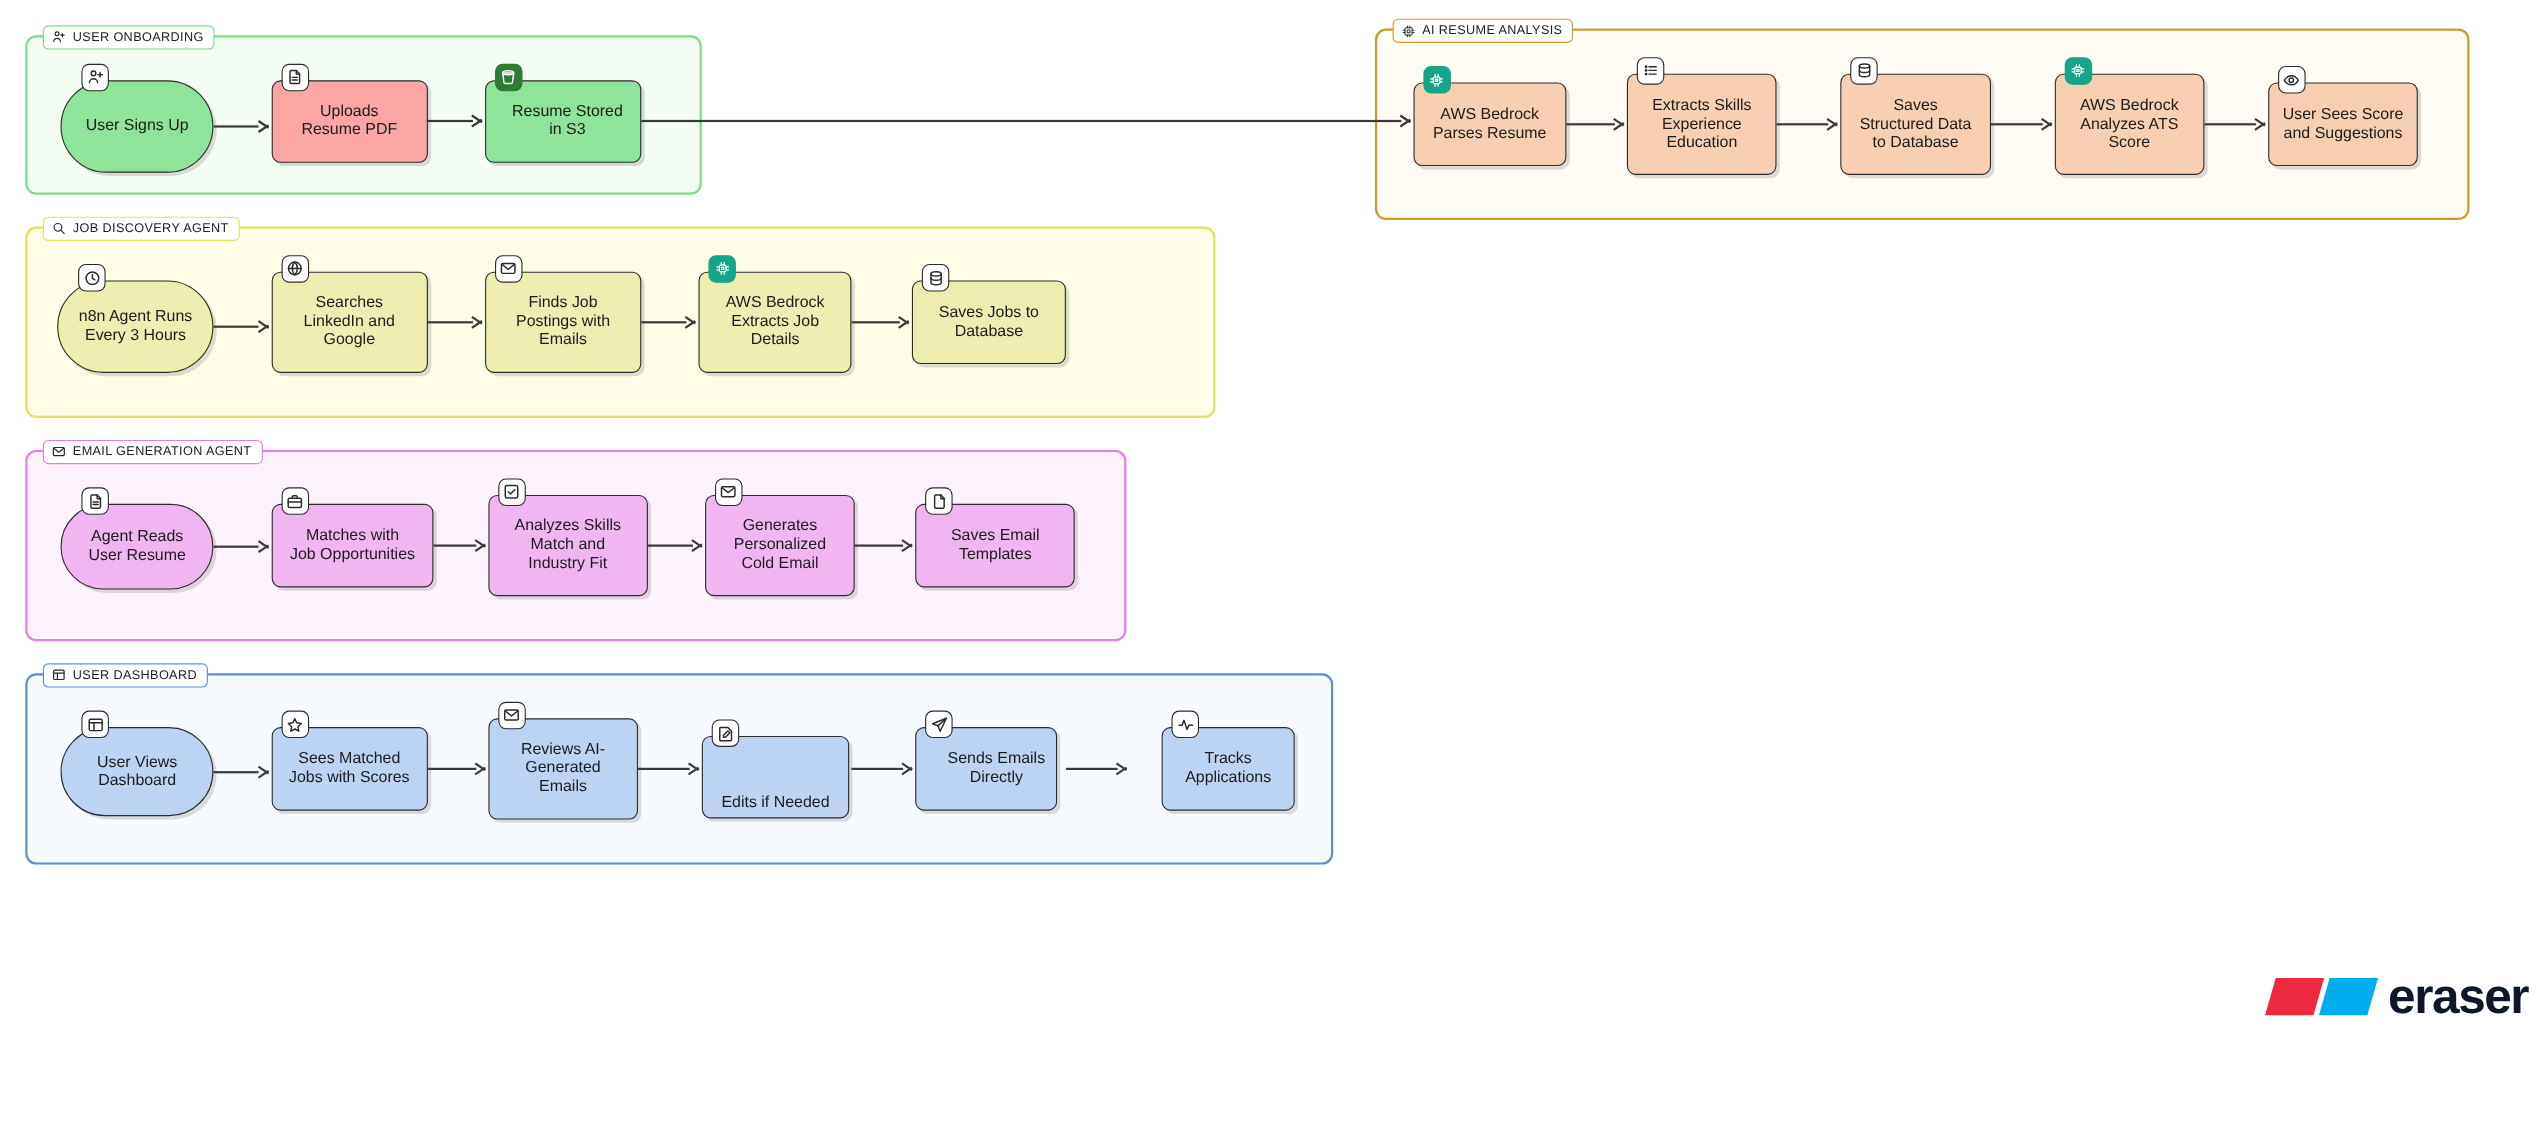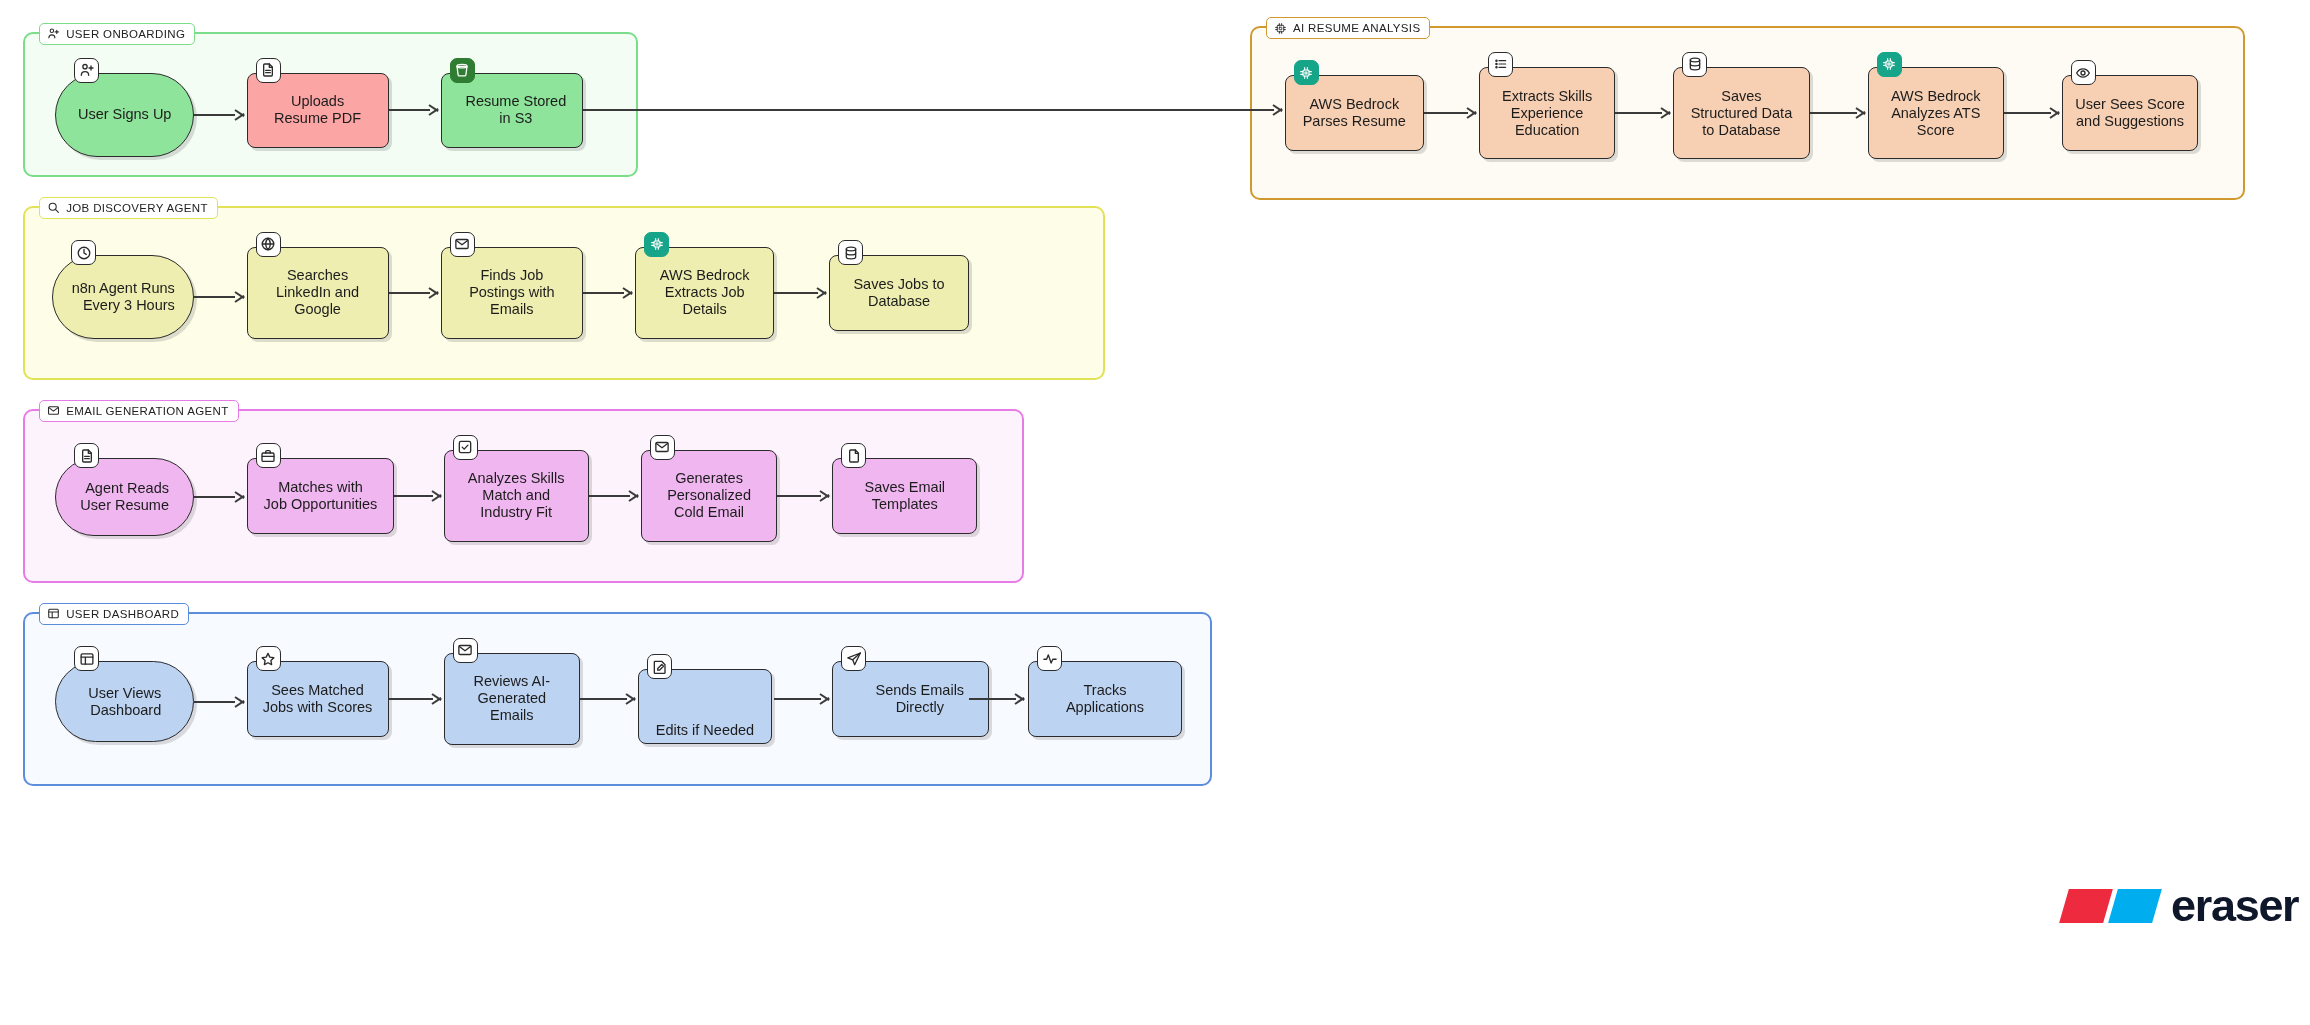--- a/index.html
+++ b/index.html
@@ -44,21 +44,21 @@
     border:1.6px solid #2b2b2b;
     border-radius:8px;
     display:flex;align-items:center;justify-content:center;
     text-align:center;
     font-size:14.5px;
     line-height:17px;
     color:#1c1c1c;
     box-shadow:3px 3px 0 rgba(0,0,0,.13);
     padding:4px 6px;
   }
-  .node.pill{border-radius:44px;text-align:right;}
+  .node.pill{border-radius:44px;}
   .node .lbl{white-space:pre-line;}
 
   
   .badge{
     position:absolute;
     width:25px;height:25px;
     top:-16px;left:8px;
     border-radius:7px;
     background:#fff;
     border:1.6px solid #2b2b2b;
@@ -388,31 +388,31 @@
     </div>
     <div class="node" style="left:638px;top:669px;width:134px;height:75.39999999999999px;background:#bdd3f2;align-items:flex-end;">
       <span class="badge">
         <svg width="16" height="16" viewBox="0 0 24 24" fill="none" stroke="#2b2b2b" stroke-width="2" stroke-linecap="round" stroke-linejoin="round">
           <path d="M4.5 3.5h10l5 5v12a1 1 0 0 1-1 1h-14a1 1 0 0 1-1-1v-16a1 1 0 0 1 1-1z"></path>
           <path d="m14.6 8.2-6 6v2.6h2.6l6-6z"></path>
         </svg>
       </span>
       <span class="lbl">Edits if Needed</span>
     </div>
-    <div class="node" style="left:832.3px;top:661.1999999999999px;width:157px;height:75.39999999999999px;background:#bdd3f2;padding-left:24px;">
+    <div class="node" style="left:832.3px;top:661.1999999999999px;width:129px;height:75.39999999999999px;background:#bdd3f2;padding-left:24px;">
       <span class="badge">
         <svg width="16" height="16" viewBox="0 0 24 24" fill="none" stroke="#2b2b2b" stroke-width="2" stroke-linecap="round" stroke-linejoin="round">
           <path d="M21.5 3 2.8 10.4l7.3 2.9 2.9 7.3z"></path>
           <path d="M21.5 3 10.1 13.3"></path>
         </svg>
       </span>
       <span class="lbl">Sends Emails
 Directly</span>
     </div>
-    <div class="node" style="left:1028px;top:661.1999999999999px;width:154px;height:75.39999999999999px;background:#bdd3f2;">
+    <div class="node" style="left:1056px;top:661.1999999999999px;width:121px;height:75.39999999999999px;background:#bdd3f2;">
       <span class="badge">
         <svg width="16" height="16" viewBox="0 0 24 24" fill="none" stroke="#2b2b2b" stroke-width="2" stroke-linecap="round" stroke-linejoin="round">
           <path d="M2.8 12.4h4.1l2.6-6.6 4.2 12.3 2.5-5.7h5"></path>
         </svg>
       </span>
       <span class="lbl">Tracks
 Applications</span>
     </div>
     <div class="conn" style="left:194.29999999999998px;top:114px;width:41.20000000000002px;"></div>
     <div class="arrowhead open" style="left:234.5px;top:109px;"></div>

